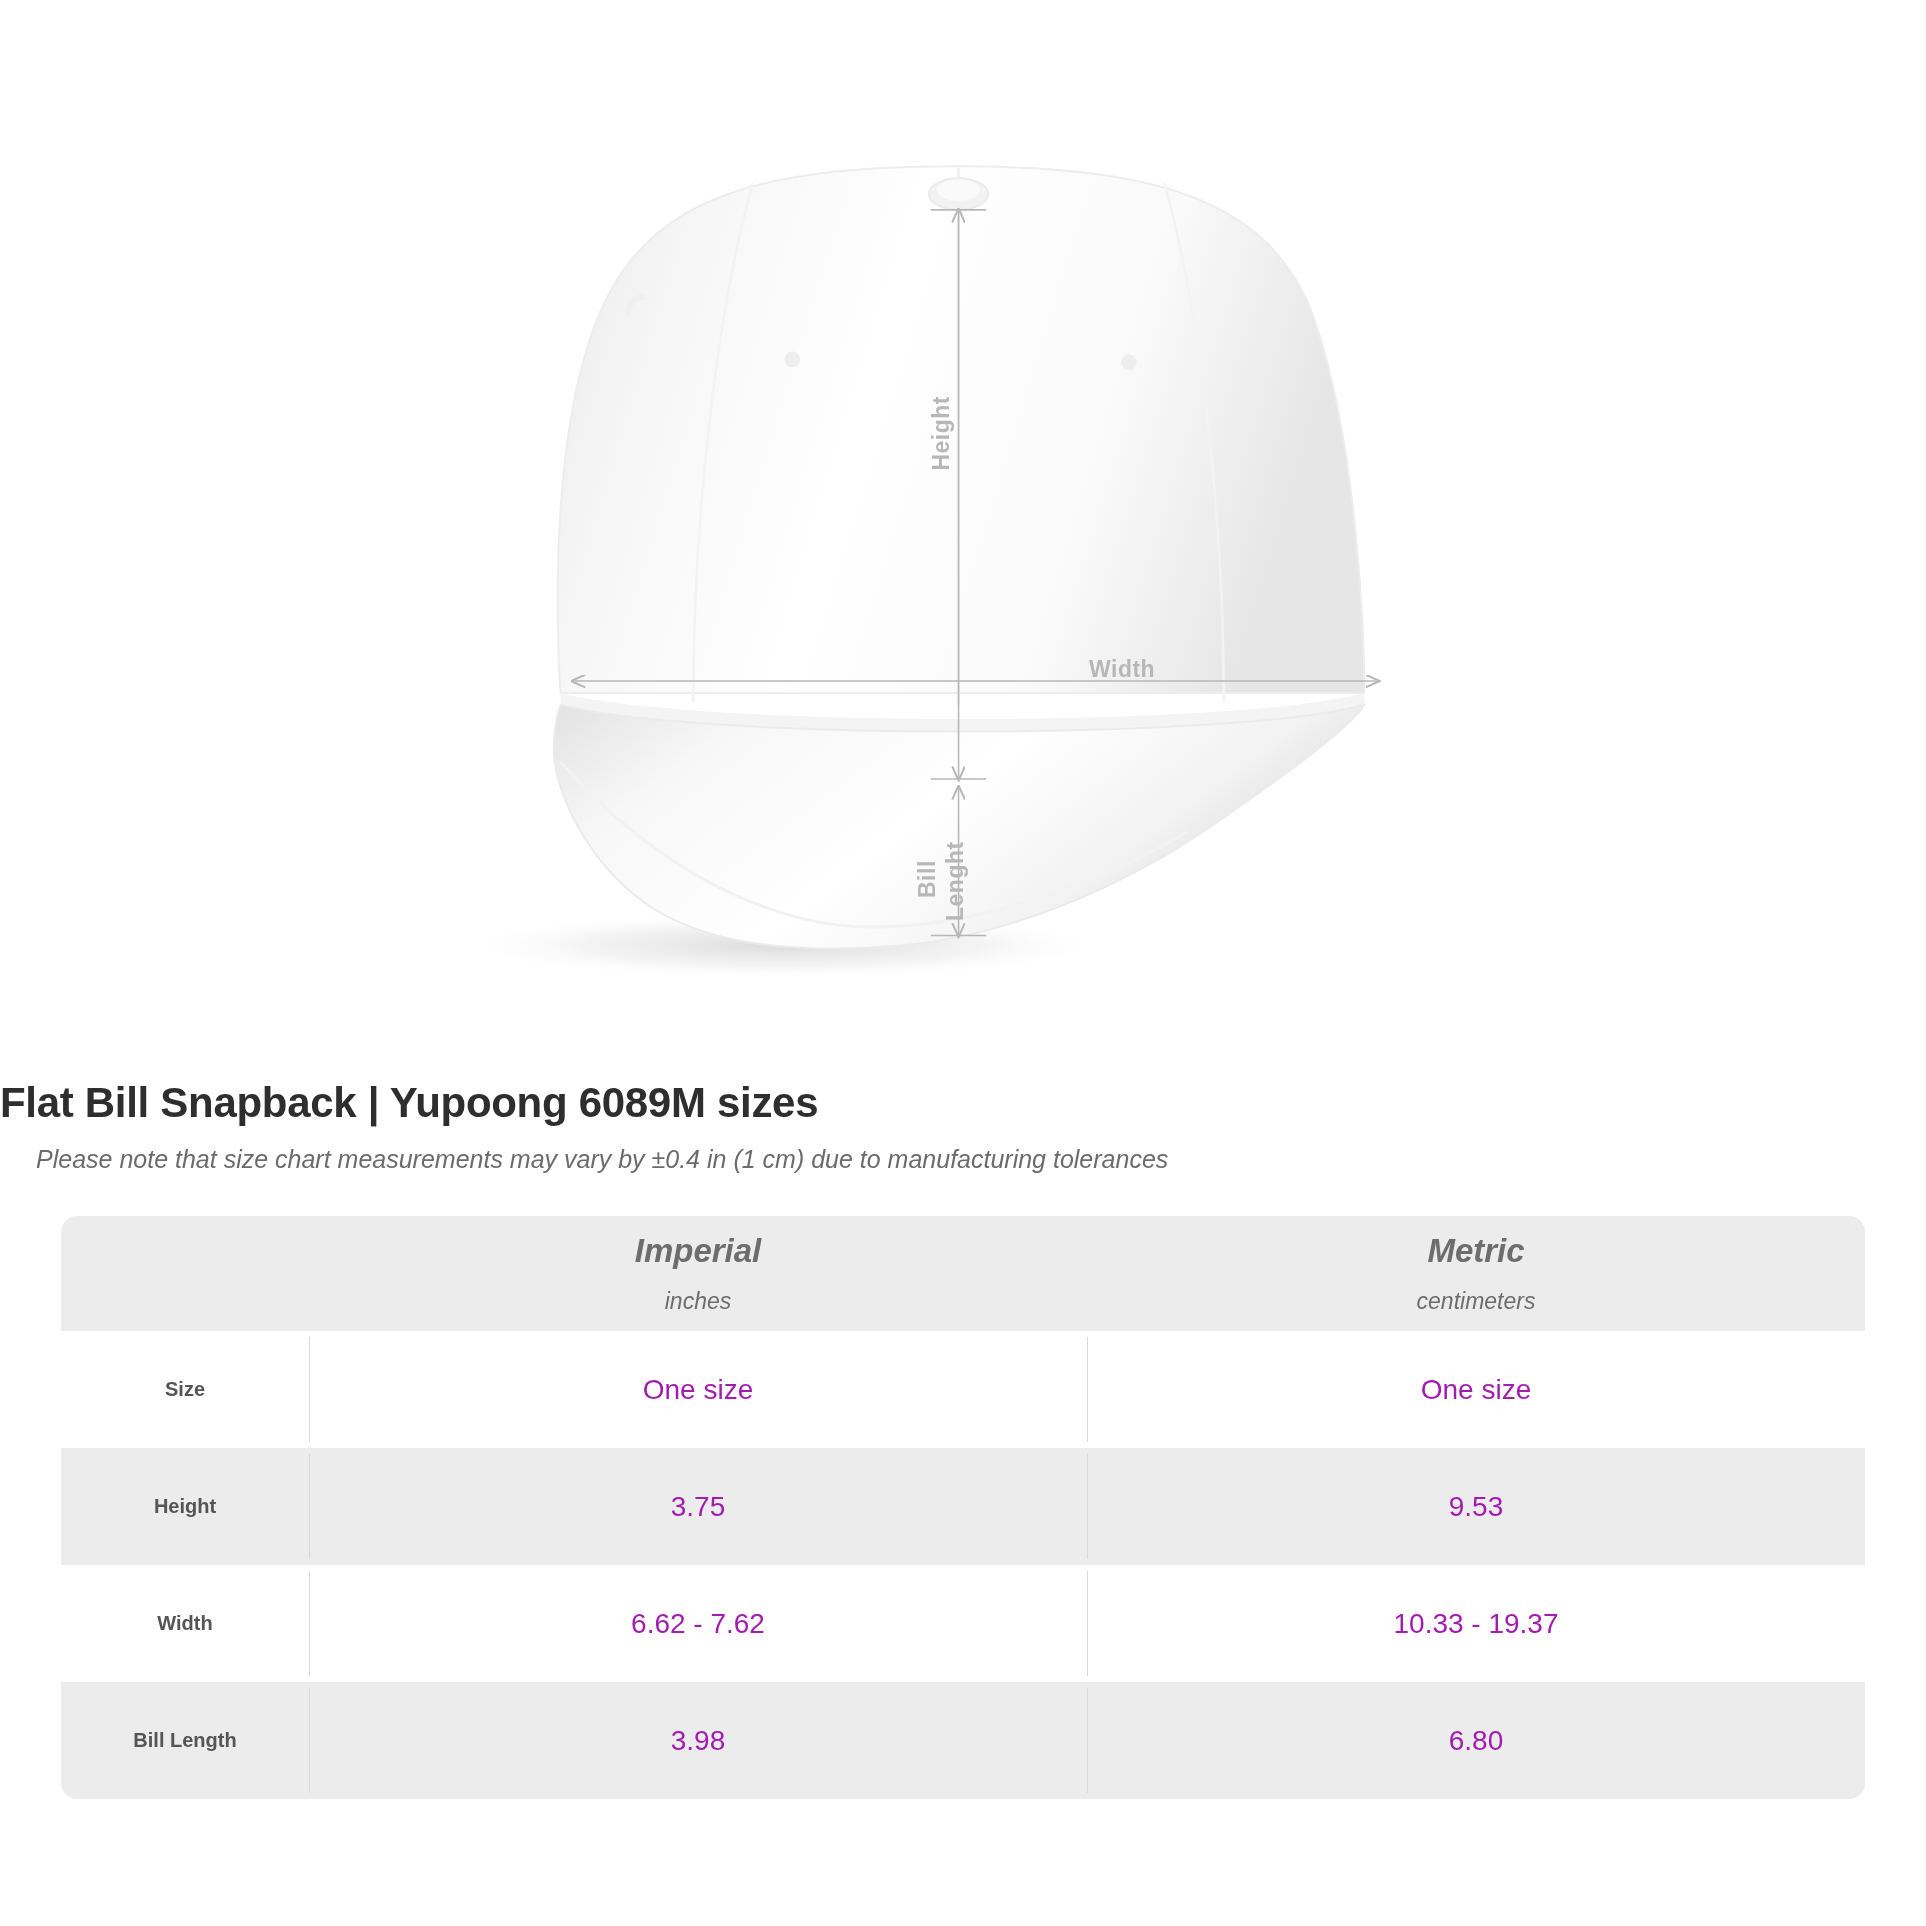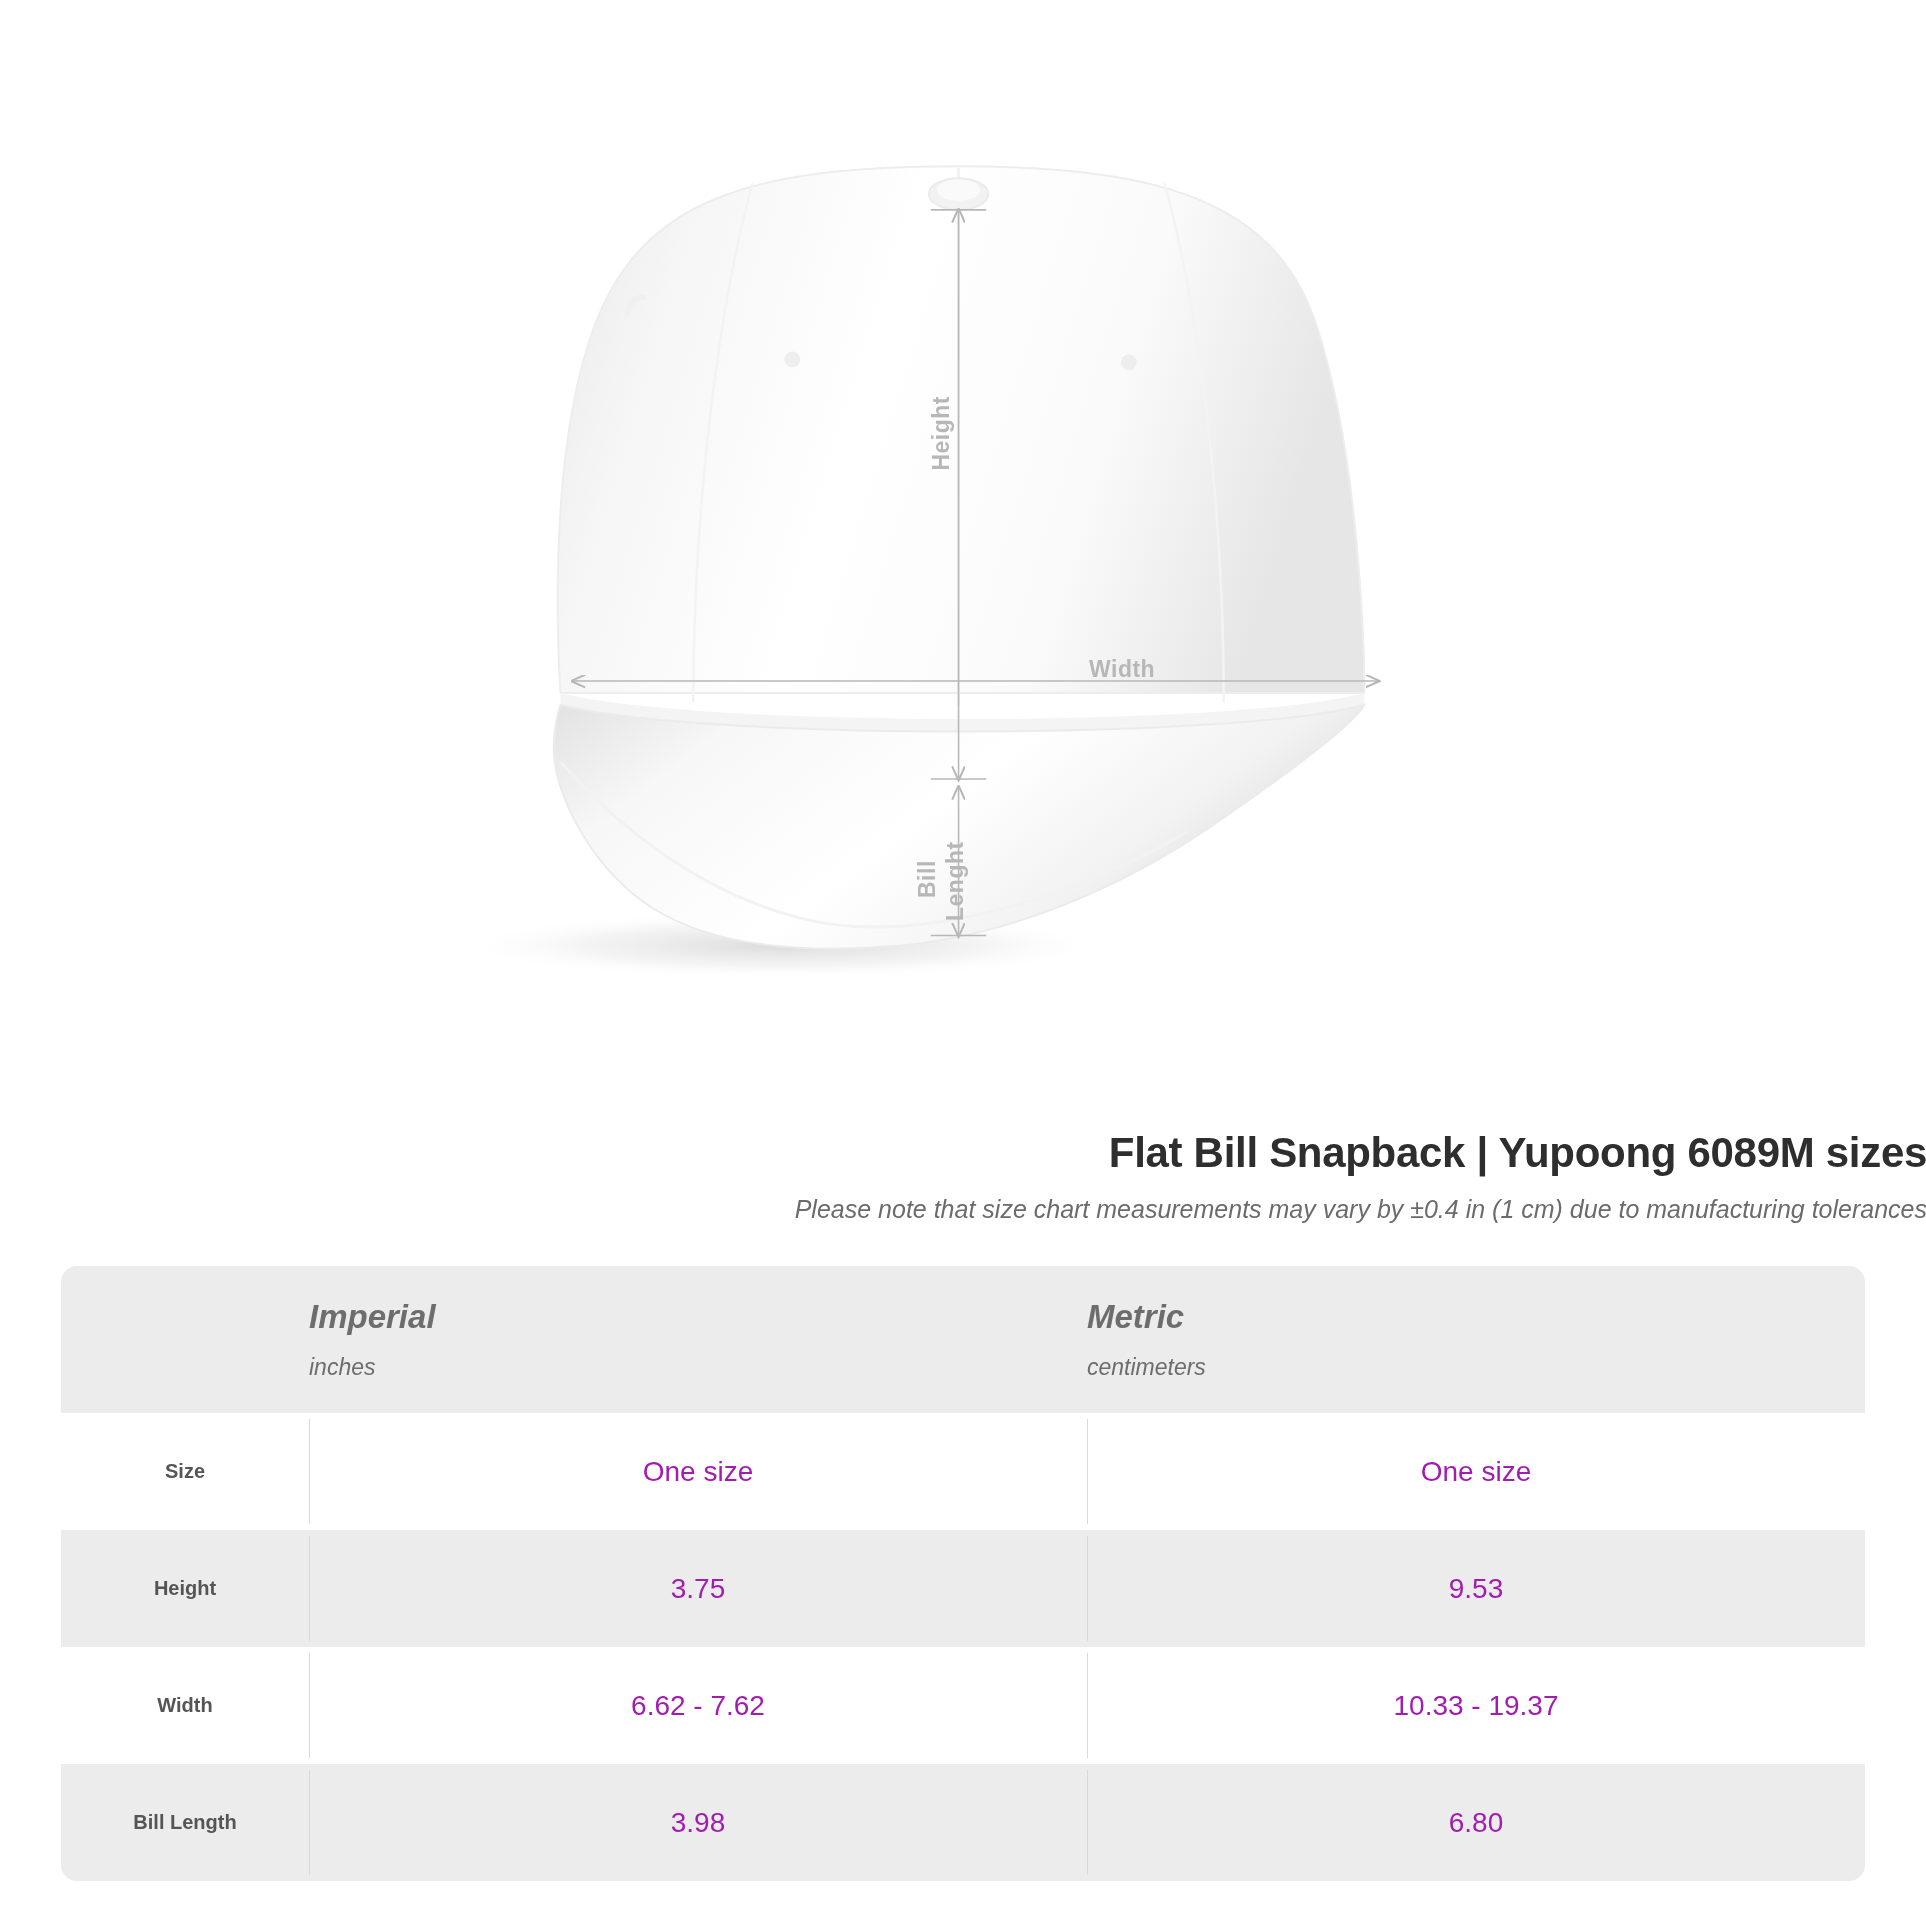--- a/index.html
+++ b/index.html
@@ -45,22 +45,21 @@
   .dim-label.vertical {
     writing-mode: vertical-rl;
     text-orientation: mixed;
     transform: rotate(180deg);
     text-align: center;
     line-height: 1.05;
   }
 
   
   .title-block {
-    text-align: right;
-    margin-top: 50px;
+    text-align: left;
   }
   .chart-title {
     font-size: 42px;
     font-weight: bold;
     color: #2e2e2e;
     letter-spacing: -0.3px;
   }
   .chart-note {
     margin-top: 18px;
     font-size: 25px;
@@ -76,23 +75,24 @@
   table.size-table {
     width: 1804px;
     border-collapse: collapse;
     table-layout: fixed;
   }
   table.size-table td, table.size-table th {
     padding: 0;
     margin: 0;
   }
   .hdr-row td {
-    height: 147px;
+    height: 115px;
     background: #ececec;
     vertical-align: middle;
+    text-align: center;
   }
   .hdr-row td:first-child {
     border-top-left-radius: 16px;
     border-bottom-left-radius: 0;
   }
   .hdr-row td:last-child {
     border-top-right-radius: 16px;
   }
   .unit-name {
     font-size: 33px;

